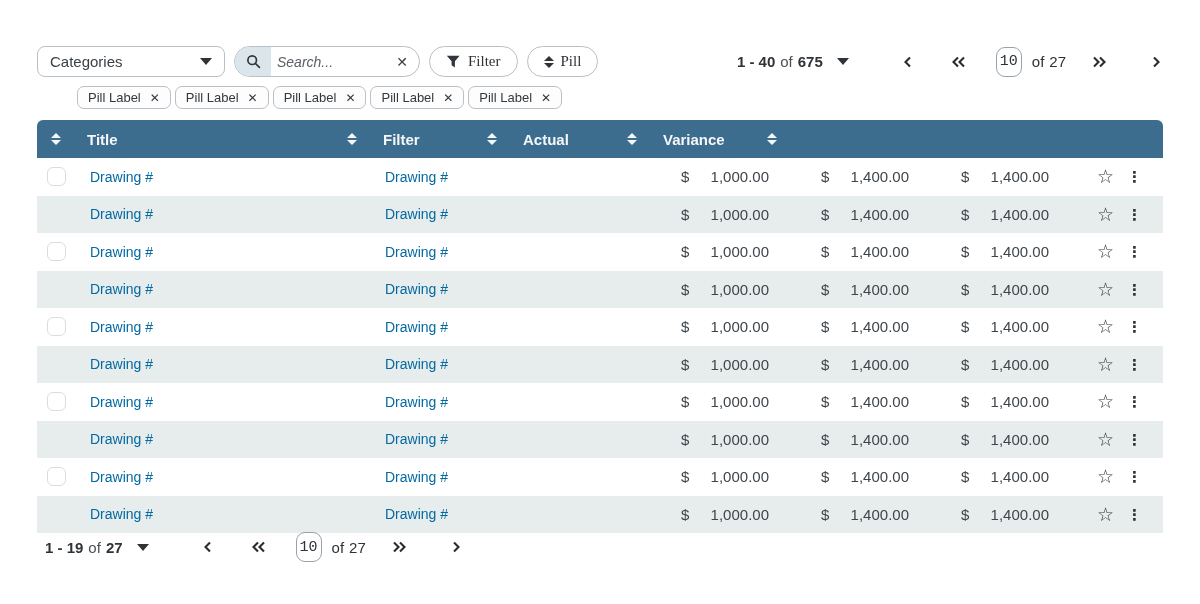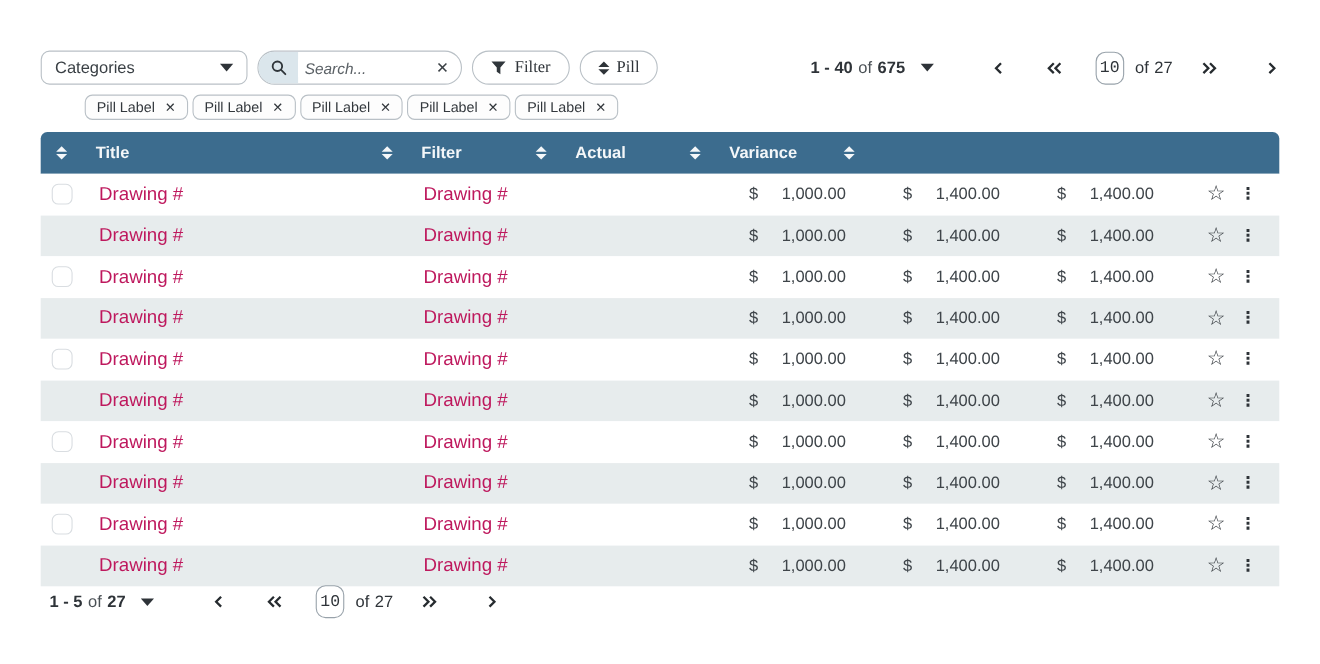--- a/index.html
+++ b/index.html
@@ -62,21 +62,21 @@
   .th { display:flex; align-items:center; gap:26px; padding-left:6px; }
   .th.c1 { padding-left:14px; }
   .th-label { color:#f4f7f9; font-weight:700; font-size:15px; }
   .thead .sort-glyph { color:#f4f7f9; cursor:pointer; }
 
   .c1 { width:304px; } .c2 { width:300px; } .c3,.c4,.c5 { width:140px; } .c6 { flex:1; }
 
   .tr { height:37.5px; display:flex; align-items:center; background:#ffffff; }
   .tr.alt { background:#e7eced; }
   .td { display:flex; align-items:center; height:100%; }
-  .td .cell-text { font-size:17px; color:#be185d; }
+  .td .cell-text { font-size:14px; color:#0369a1; }
   .td.c1 { padding-left:10px; gap:24px; }
   .checkbox { width:19px; height:19px; border:1.5px solid #d9dde1; border-radius:6px; background:#fff;
               flex:0 0 auto; cursor:pointer; }
   .td.c2 { padding-left:44px; }
   .td.money { font-size:15px; color:#3f454a; }
   .td.money .cur { margin-left:40px; }
   .td.money .val { margin-left:auto; margin-right:12px;text-align:center; }
   .td.c6 { padding-left:36px; gap:13px; }
   .star { font-size:19px; line-height:1; color:#2e3338; cursor:pointer; }
   .kebab { font-size:15px; font-weight:700; line-height:1; color:#2e3338; cursor:pointer; letter-spacing:0; }
@@ -486,21 +486,21 @@
       <span class="star">☆</span>
       <span class="kebab">⋮</span>
     </div>
   </div>
 </div>
   </div>
 
   <div class="bottom-bar">
     <div class="pagination">
       <span class="summary">
-        <span class="num">1 - 5</span>
+        <span class="num">1 - 19</span>
         <span class="of">of</span>
         <span class="num">27</span>
         <span class="caret-down"></span>
       </span>
       <button class="pg-btn pg-gap-a">
         <svg width="14" height="14" viewBox="0 0 14 14">
             <path d="M9 2.5 L4.5 7 L9 11.5" fill="none" stroke="#272c30" stroke-width="2.1"></path>
           </svg>
       </button>
       <button class="pg-btn pg-gap-b">

